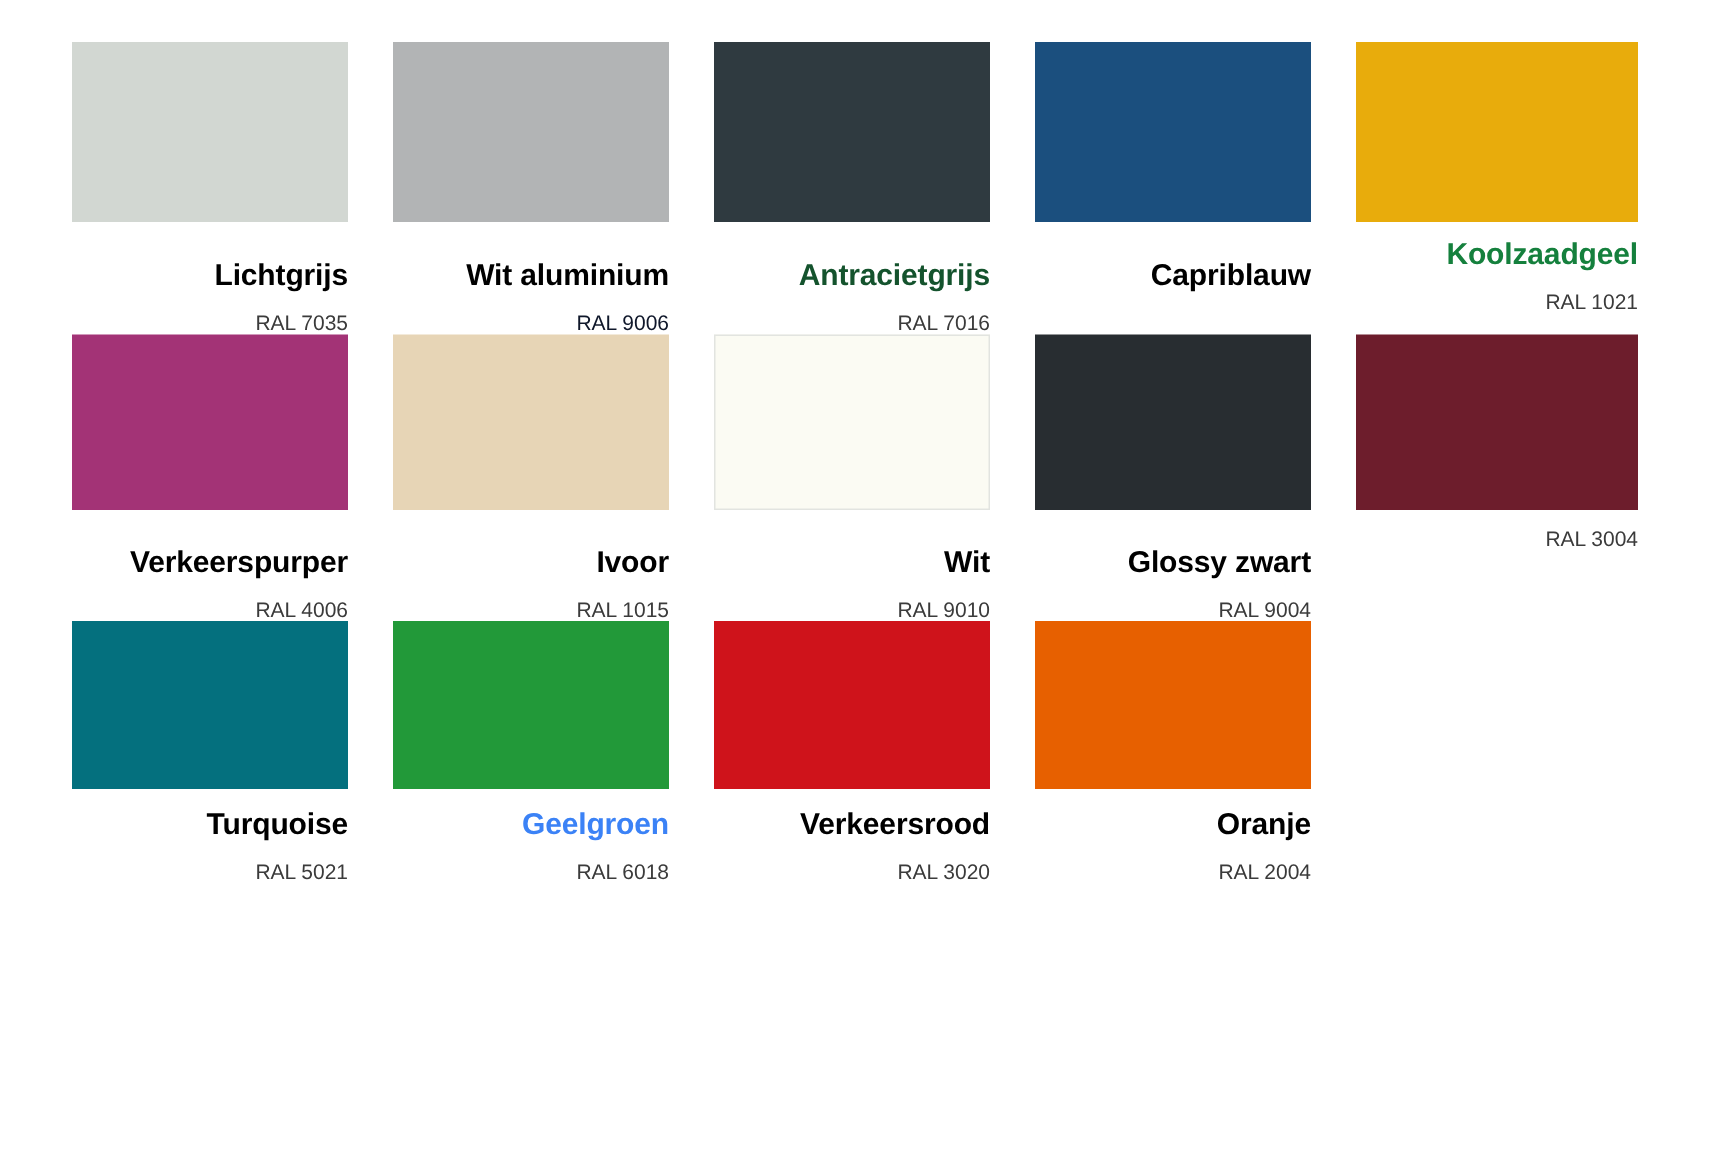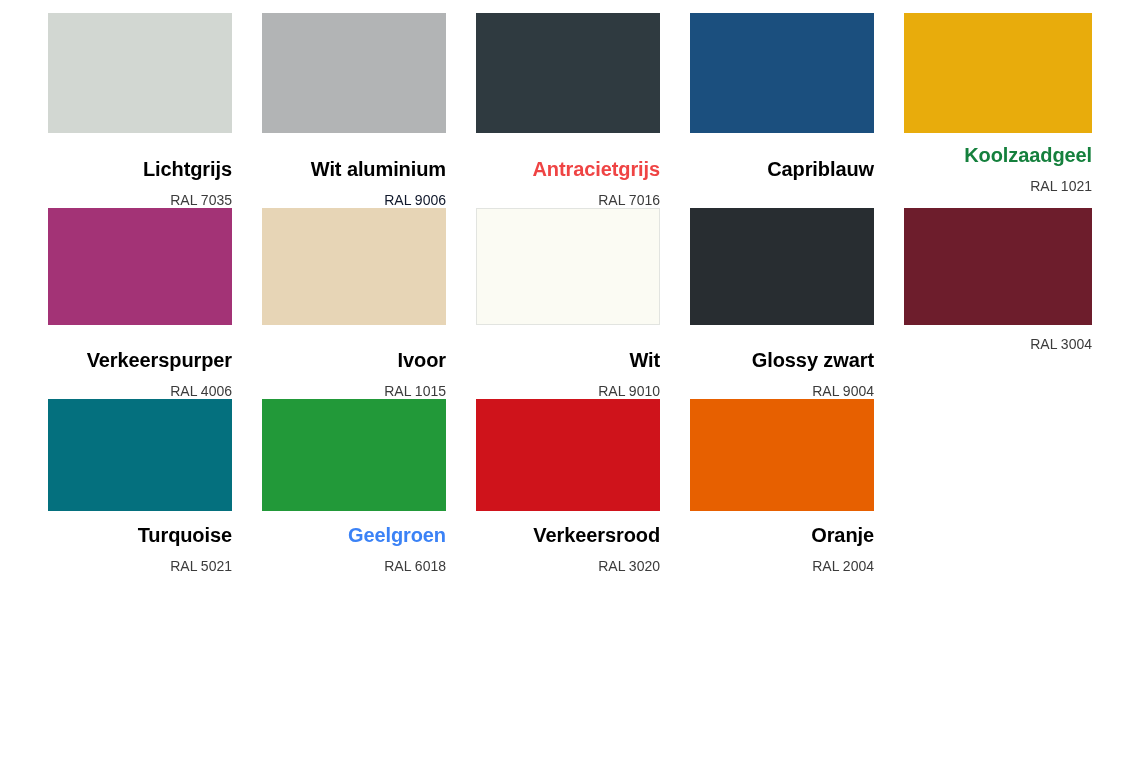--- a/index.html
+++ b/index.html
@@ -11,21 +11,21 @@
     width: 1148px;
     height: 777px;
     font-family: "Liberation Sans", sans-serif;
     -webkit-font-smoothing: antialiased;
     overflow: hidden;
   }
 
   #palette-grid {
     box-sizing: border-box;
     width: 1148px;
-    padding: 13px 50px 0 48px;
+    padding: 28px 50px 0 48px;
   }
 
   .swatch-row {
     display: flex;
     flex-direction: row;
     align-items: flex-start;
     column-gap: 30px;
   }
 
   .swatch-row.row-0 { margin-bottom: 0; }
@@ -96,21 +96,21 @@
         <span class="swatch-name" style="color: rgb(0, 0, 0);">Lichtgrijs</span>
         <span class="swatch-code" style="color: rgb(59, 59, 59);">RAL 7035</span>
       </div>
       <div class="swatch-cell col-1">
         <span class="swatch-chip" style="background: rgb(178, 180, 181);"></span>
         <span class="swatch-name" style="color: rgb(0, 0, 0);">Wit aluminium</span>
         <span class="swatch-code" style="color: #0f172a;">RAL 9006</span>
       </div>
       <div class="swatch-cell col-2">
         <span class="swatch-chip" style="background: rgb(47, 58, 64);"></span>
-        <span class="swatch-name" style="color: #ef4444;">Antracietgrijs</span>
+        <span class="swatch-name" style="color: #14532d;">Antracietgrijs</span>
         <span class="swatch-code" style="color: rgb(59, 59, 59);">RAL 7016</span>
       </div>
       <div class="swatch-cell col-3">
         <span class="swatch-chip" style="background: rgb(27, 79, 126);"></span>
         <span class="swatch-name" style="color: rgb(0, 0, 0);">Capriblauw</span>
       </div>
       <div class="swatch-cell col-4">
         <span class="swatch-chip" style="background: rgb(232, 172, 12);"></span>
         <span class="swatch-name" style="color: #15803d; margin-top: 10px;">Koolzaadgeel</span>
         <span class="swatch-code" style="color: rgb(59, 59, 59);">RAL 1021</span>

